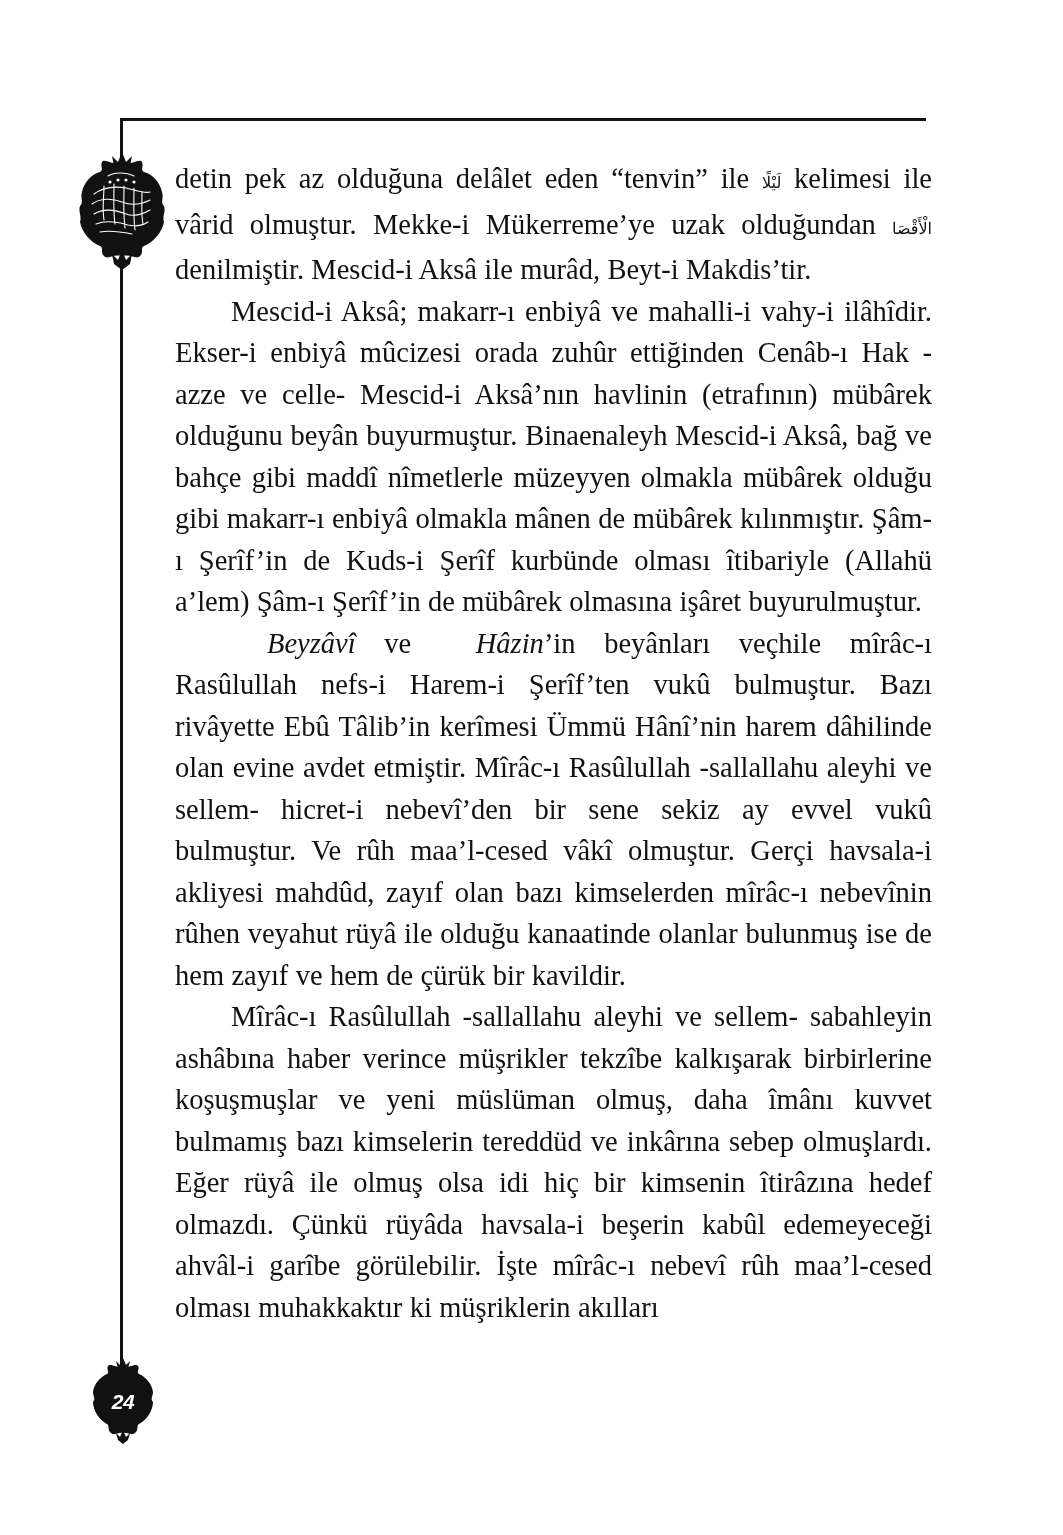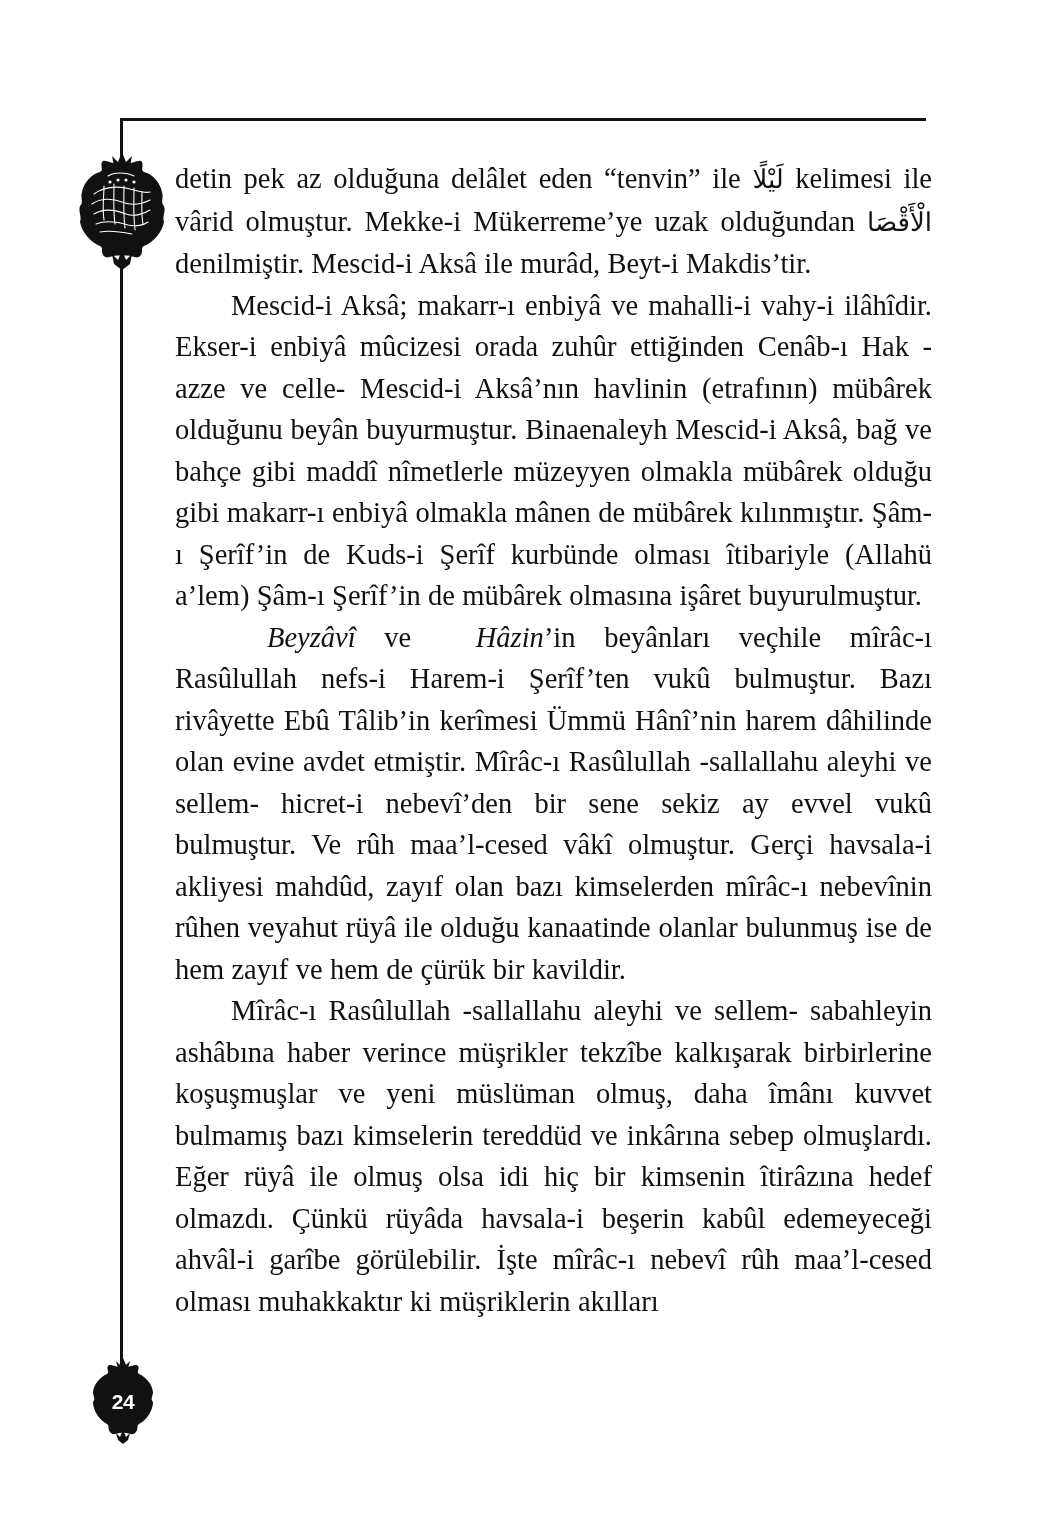--- a/index.html
+++ b/index.html
@@ -40,20 +40,21 @@
     height: 1252px;
     background: #111111;
   }
 
   
   .ornament {
     position: absolute;
     display: flex;
     align-items: center;
     justify-content: center;
+    font-style: italic;
   }
 
   .ornament-top {
     left: 74px;
     top: 152px;
     width: 96px;
     height: 118px;
   }
   .ornament-bottom {
     left: 86px;
@@ -105,21 +106,21 @@
   .paragraph.indented {
     text-indent: 56px;
     font-family: Liberation Serif, serif;
   }
   .paragraph:last-child {
     text-align: justify;
   }
 
   .arabic {
     font-family: Liberation Serif, serif;
-    font-size: 26px;
+    font-size: 16px;
     direction: rtl;
     unicode-bidi: isolate;
   }
 
   .italic { font-style: italic; margin-left: 36px; }
 </style>
 </head>
 <body>
 
 <div class="page">

